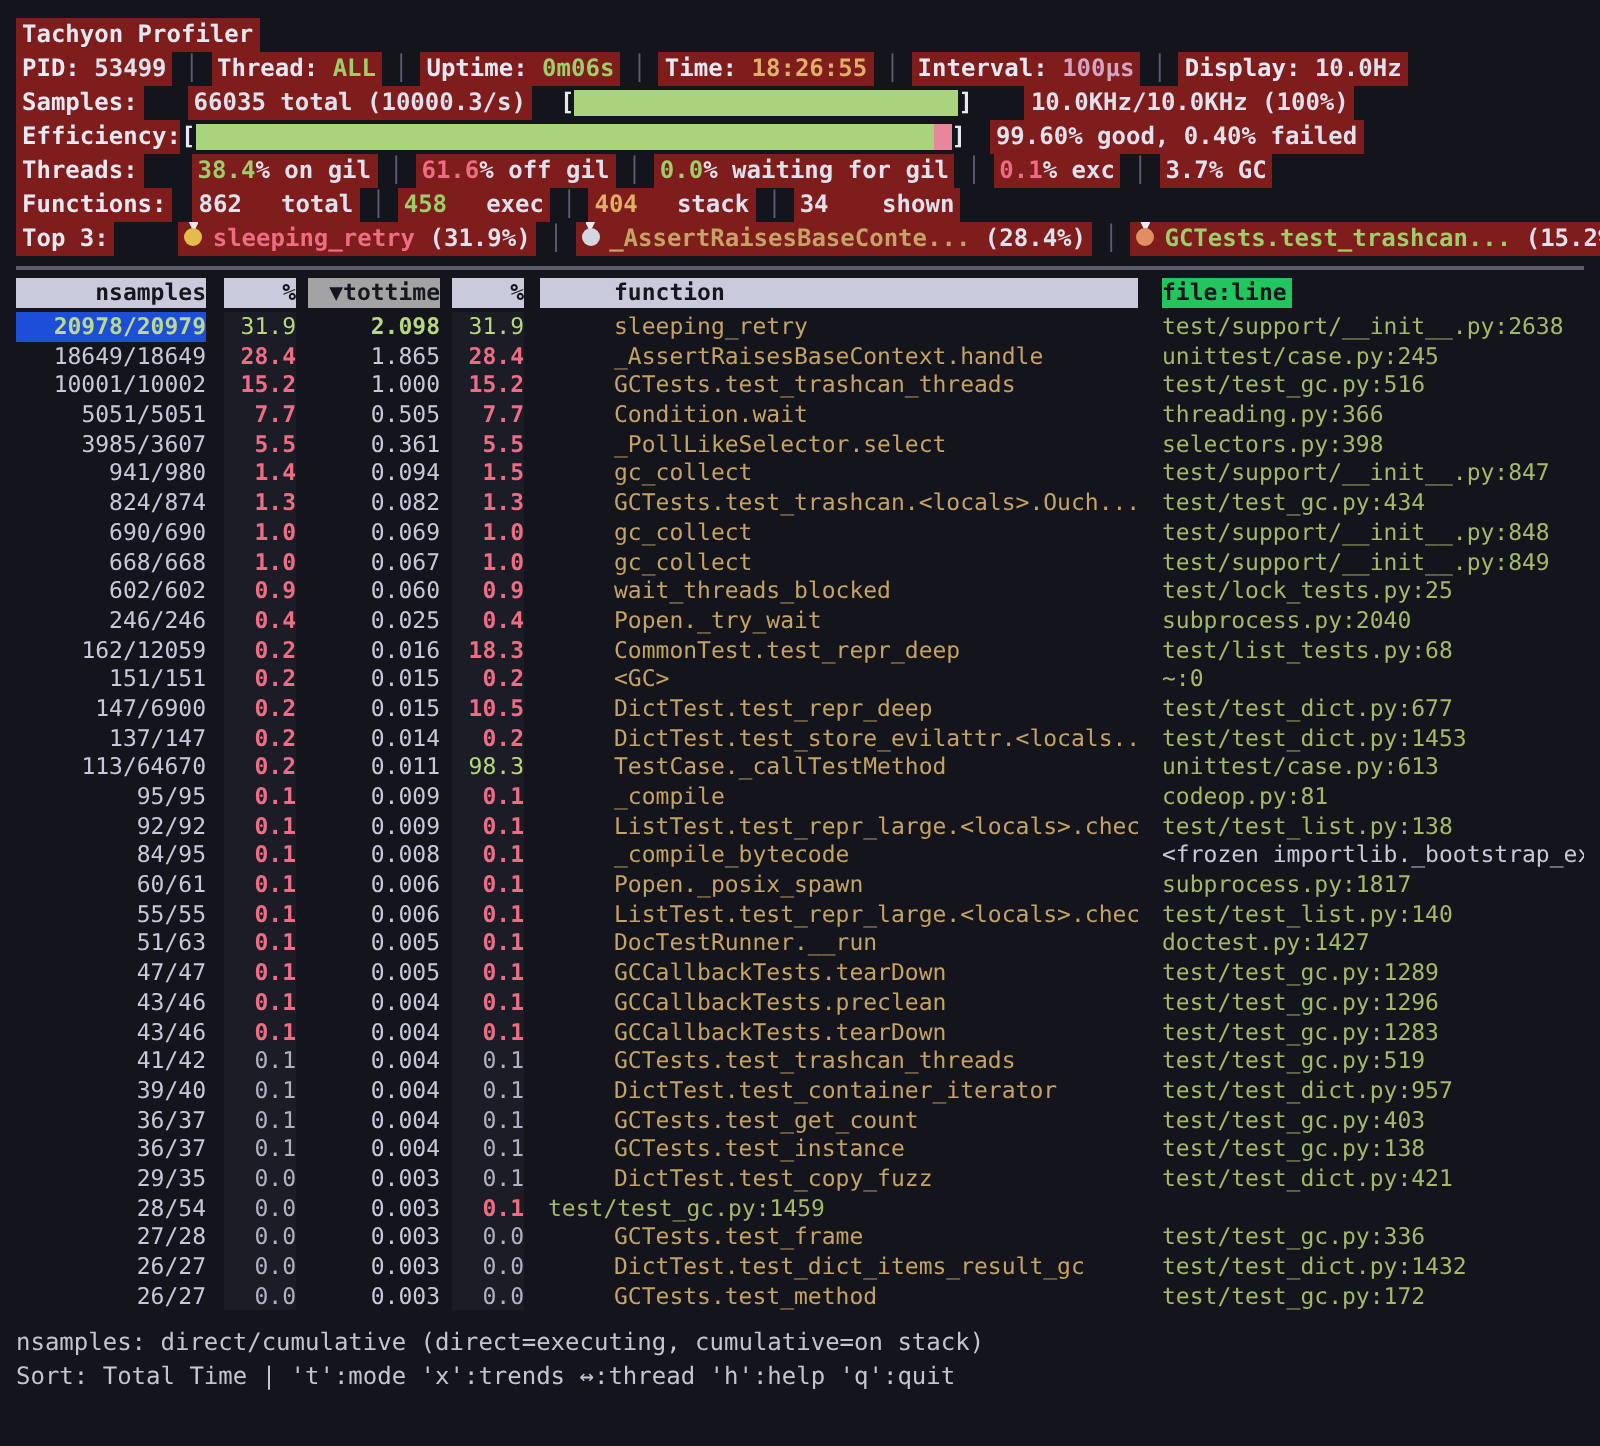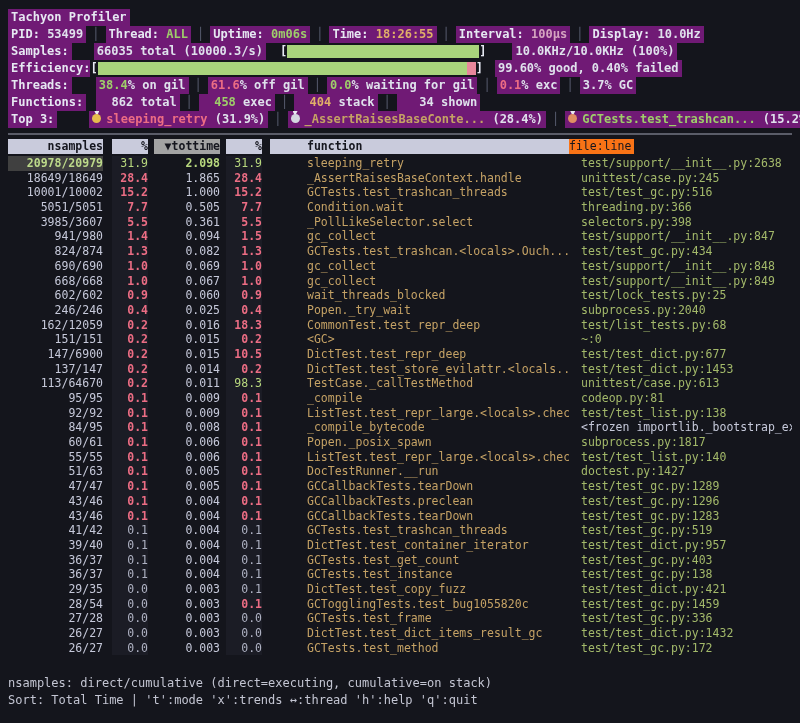--- a/index.html
+++ b/index.html
@@ -3,29 +3,29 @@
 <meta charset="utf-8">
 <style>
   html,body{margin:0;padding:0;background:#0d0e13;}
   .screen{
     position:relative;width:800px;height:723px;box-sizing:border-box;
     background:#14151c;color:#dfe1ec;
     font-family:"DejaVu Sans Mono",monospace;font-size:12px;font-weight:700;
     padding:9px 8px 0 8px;overflow:hidden;
   }
   .line{height:17px;line-height:17px;white-space:nowrap;display:flex;align-items:center;}
-  .chip{background:#701a75;padding:0 3px;display:inline-block;}
+  .chip{background:#7f1d1d;padding:0 3px;display:inline-block;}
   .sep{color:#5a5e72;margin:0 6px;font-weight:400;}
   .lbl{color:#e6e8f2;}
   .v-green{color:#9ece6a;}
   .v-red{color:#ec6d84;}
   .v-orange{color:#e0af68;}
   .v-pink{color:#d5a4c0;}
   .v-white{color:#dfe1ec;}
-  .num-field{display:inline-block;width:34px;text-align:right;}
+  .num-field{display:inline-block;width:34px;}
   
   .bracket{color:#e6e8f2;}
   .bar{display:inline-block;height:13px;vertical-align:middle;margin:0;}
   .bar-samples{width:192px;background:#a9d37c;}
   .bar-eff{width:378px;background:#a9d37c;position:relative;}
   .bar-eff .fail{position:absolute;right:0;top:0;bottom:0;width:9px;background:#e8879c;}
   
   .medal{display:inline-block;width:9px;height:12px;position:relative;margin-right:5px;}
   .medal::before{content:"";position:absolute;top:0;left:2px;width:5px;height:5px;
     background:#e9eaf1;clip-path:polygon(0 0,100% 0,50% 100%);}
@@ -39,34 +39,34 @@
   .thead{height:15px;line-height:15px;margin-bottom:2px;}
   .tr{height:14.7px;line-height:14.7px;font-size:11.5px;font-weight:400;color:#c6c9da;}
   .c-ns{width:95px;text-align:right;}
   .c-p1{width:36px;margin-left:9px;text-align:right;}
   .c-tt{width:66px;margin-left:6px;text-align:right;}
   .c-p2{width:36px;margin-left:6px;text-align:right;}
   .c-fn{width:262px;margin-left:8px;overflow:hidden;text-overflow:clip;padding-left:37px;}
   .c-fl{margin-left:12px;flex:1;overflow:hidden;}
   .hd{background:#c9cbdc;color:#15161e;font-weight:700;font-size:11.5px;}
   .hd.sorted{background:#a3a3a3;}
-  .hd-fl{background:#f97316;color:#15161e;font-weight:400;font-size:11.5px;
-    margin-left:0;padding-right:3px;align-self:flex-start;}
+  .hd-fl{background:#22c55e;color:#15161e;font-weight:700;font-size:11.5px;
+    margin-left:12px;padding-right:3px;align-self:flex-start;}
   .tr .c-p1,.tr .c-p2{background:#1b1c25;}
   .pc-r{color:#ec6d84;font-weight:700;}
   .pc-g{color:#b8d87e;font-weight:400;}
   .pc-d{color:#aeb1c2;}
   .ns-g{color:#bcd98a;font-weight:700;}
   .tt-g{color:#b8d87e;font-weight:700;}
   .fn{color:#c5a265;}
   .fl{color:#a3b96a;}
   .fl-w{color:#c6c9da;}
-  .row-top .c-ns{background:#404040;}
+  .row-top .c-ns{background:#1d4ed8;}
   
-  .footer{position:absolute;left:8px;bottom:14px;font-weight:400;color:#c3c5d2;}
+  .footer{position:absolute;left:8px;bottom:26px;font-weight:400;color:#c3c5d2;}
   .footer div{height:17px;line-height:17px;}
 </style>
 </head>
 <body>
 
 <div class="screen">
 
   <div class="line">
     <span class="chip lbl">Tachyon Profiler</span>
   </div>
@@ -387,21 +387,20 @@
         <span class="c-tt">0.003</span>
         <span class="c-p2 pc-d">0.1</span>
         <span class="c-fn fn">DictTest.test_copy_fuzz</span>
         <span class="c-fl fl">test/test_dict.py:421</span>
       </div>
       <div class="tr">
         <span class="c-ns">28/54</span>
         <span class="c-p1 pc-d">0.0</span>
         <span class="c-tt">0.003</span>
         <span class="c-p2 pc-r">0.1</span>
-        <span class="c-fn fn">GCTogglingTests.test_bug1055820c</span>
         <span class="c-fl fl">test/test_gc.py:1459</span>
       </div>
       <div class="tr">
         <span class="c-ns">27/28</span>
         <span class="c-p1 pc-d">0.0</span>
         <span class="c-tt">0.003</span>
         <span class="c-p2 pc-d">0.0</span>
         <span class="c-fn fn">GCTests.test_frame</span>
         <span class="c-fl fl">test/test_gc.py:336</span>
       </div>

